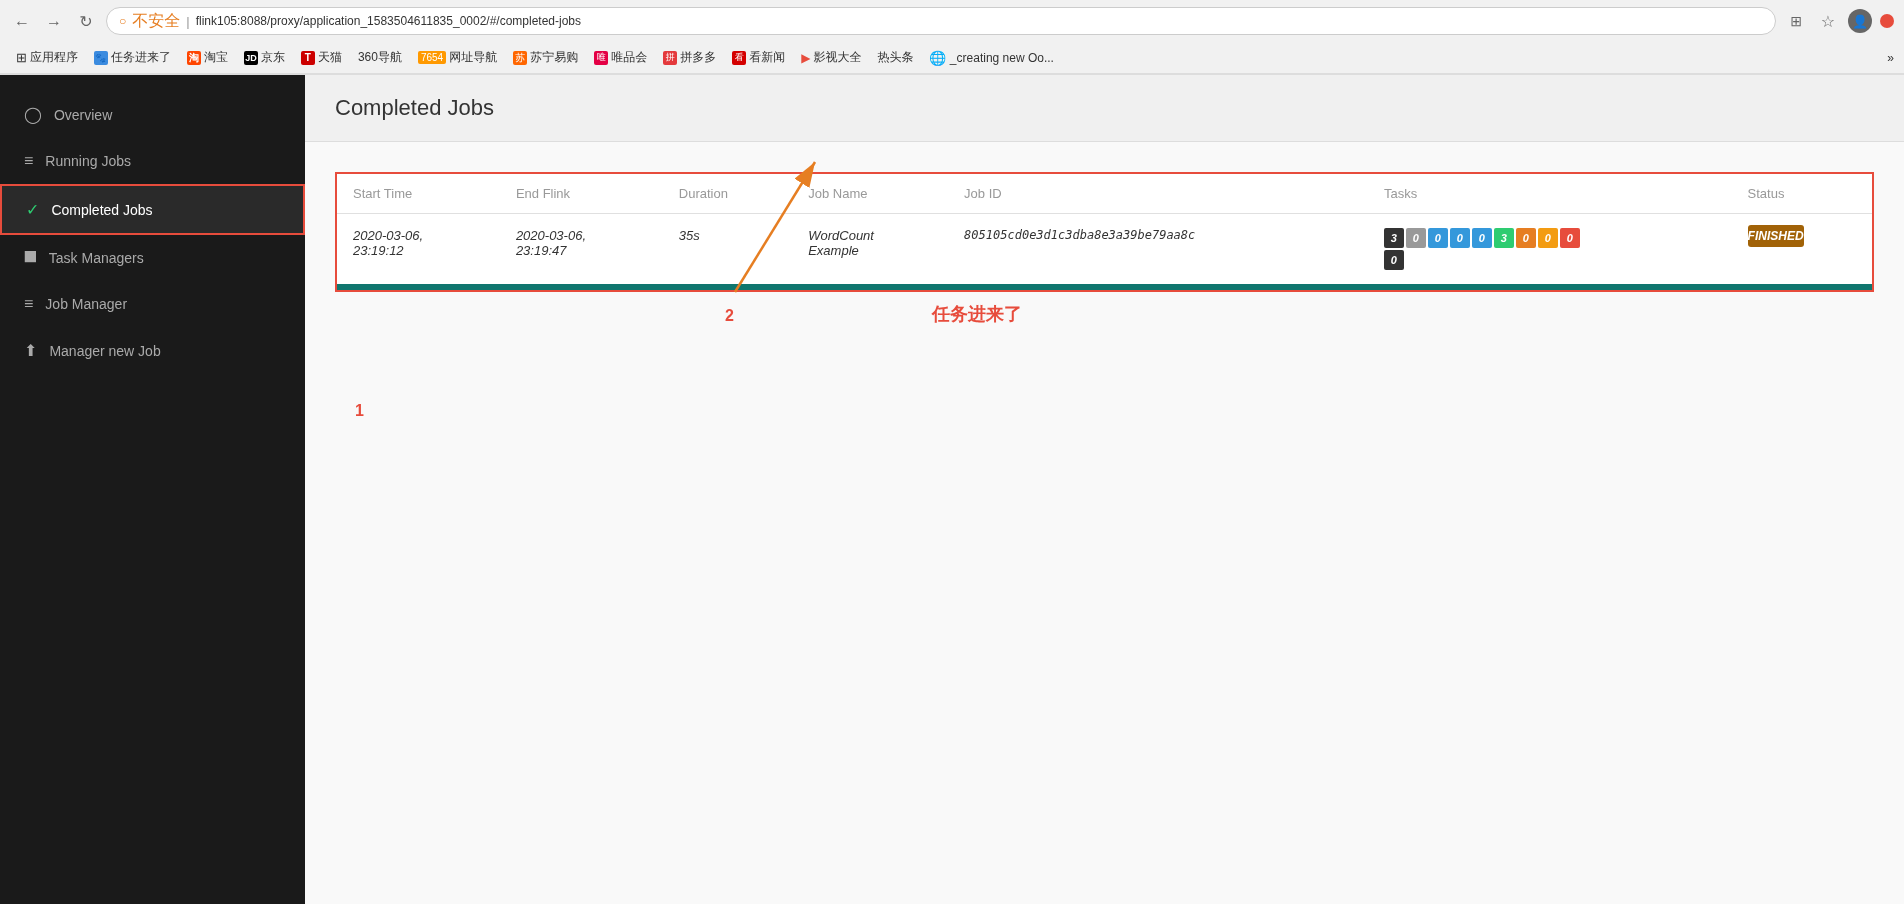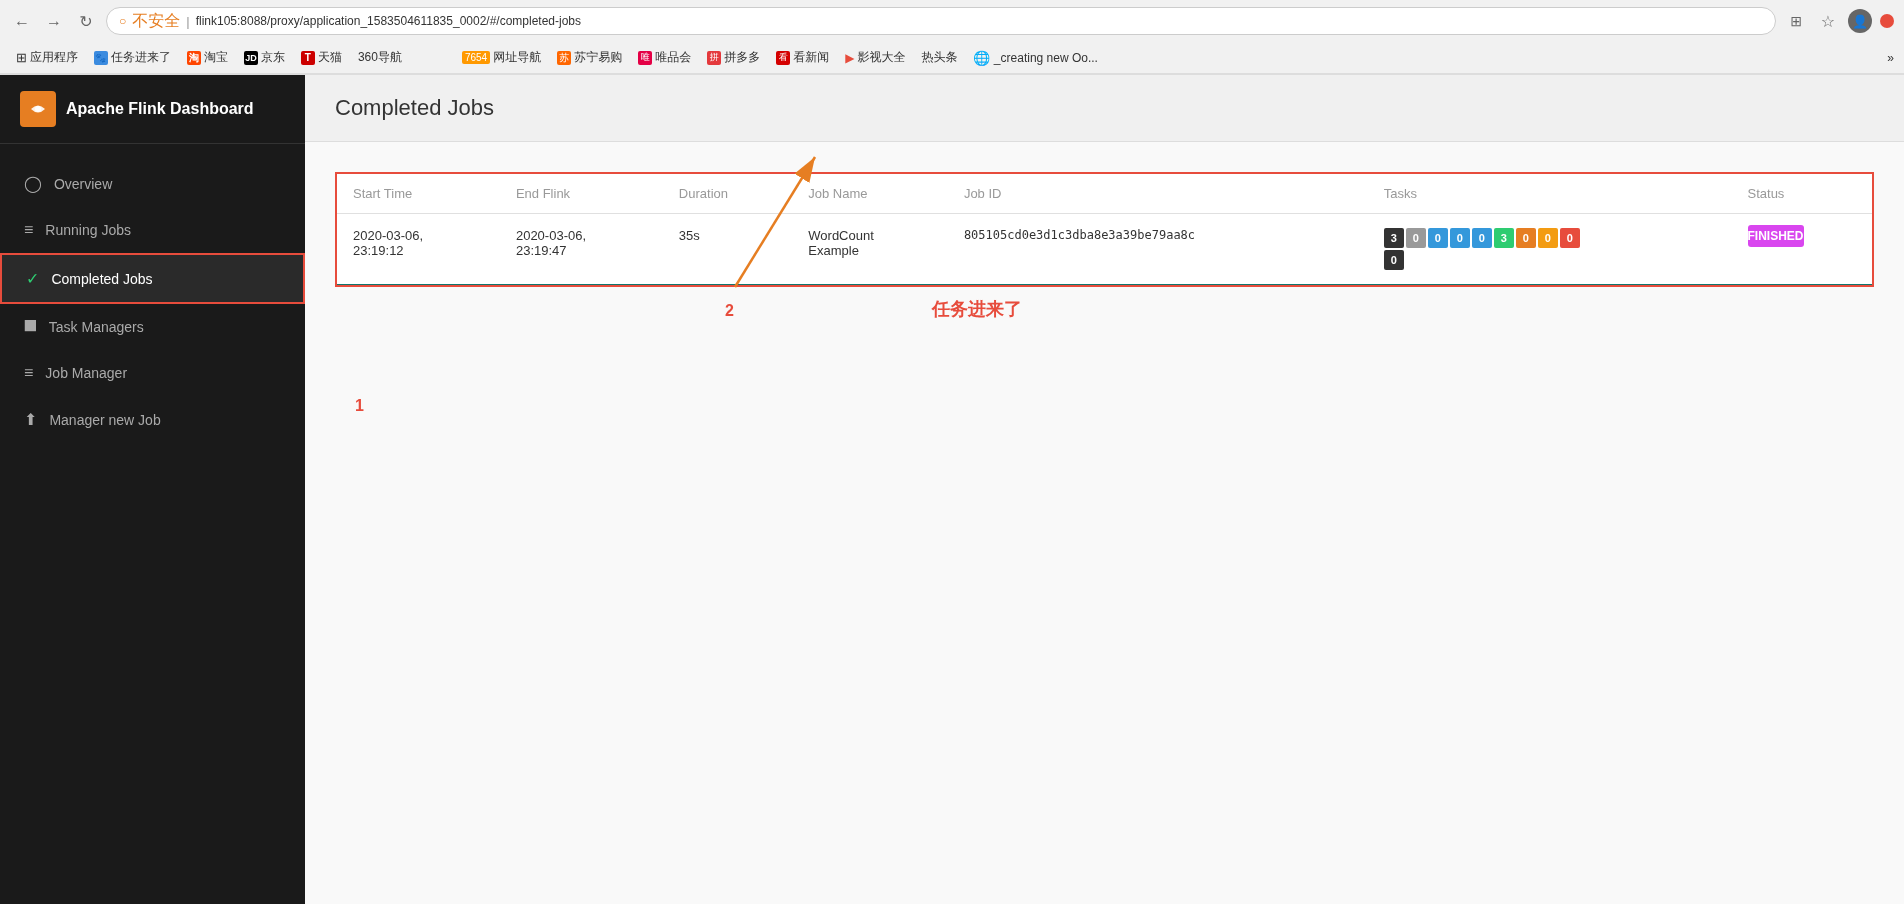--- a/index.html
+++ b/index.html
@@ -34,34 +34,34 @@
 
     
     .main-content { flex: 1; background: #f9f9f9; overflow: auto; position: relative; }
     .page-header { background: #f0f0f0; padding: 20px 30px; border-bottom: 1px solid #ddd; }
     .page-title { font-size: 22px; color: #333; font-weight: normal; }
     .content-area { padding: 30px; position: relative; }
 
     
     .jobs-table { width: 100%; border-collapse: collapse; background: white; }
     .jobs-table th { color: #999; font-weight: normal; font-size: 13px; padding: 12px 16px; border-bottom: 1px solid #e0e0e0; text-align: left; }
-    .jobs-table td { padding: 14px 16px; border-bottom: 1px solid #0f766e; font-size: 13px; color: #333; vertical-align: top; }
+    .jobs-table td { padding: 14px 16px; border-bottom: 6px solid #0f766e; font-size: 13px; color: #333; vertical-align: top; font-style: italic; }
     .table-wrapper { border: 2px solid #e74c3c; background: white; }
 
     
     .task-badges { display: flex; gap: 2px; flex-wrap: wrap; }
     .task-badge { width: 20px; height: 20px; display: flex; align-items: center; justify-content: center; font-size: 11px; font-weight: bold; color: white; border-radius: 2px; }
     .badge-dark { background: #333; }
     .badge-gray { background: #999; }
     .badge-blue { background: #3498db; }
     .badge-red { background: #e74c3c; }
     .task-badges-row2 { display: flex; gap: 2px; margin-top: 2px; }
 
     
-    .status-finished { background: #d946ef; color: white; padding: 4px 0; border-radius: 3px; font-size: 12px; font-weight: bold; }
+    .status-finished { background: #a16207; color: white; padding: 4px 0; border-radius: 3px; font-size: 12px; font-weight: bold; }
   </style>
 </head>
 <body>
 
 <div class="browser-chrome">
   <div class="browser-toolbar">
     <button class="browser-nav-btn">←</button>
     <button class="browser-nav-btn">→</button>
     <button class="browser-nav-btn">↻</button>
     <div class="browser-address-bar">
@@ -95,21 +95,21 @@
       <span>京东</span>
     </div>
     <div class="bookmark-item">
       <span class="bookmark-icon" style="background:#cc0000;color:white;font-weight:bold;">T</span>
       <span>天猫</span>
     </div>
     <div class="bookmark-item">
       <span>360导航</span>
     </div>
     <div class="bookmark-item">
-      <span style="font-size:10px;background:#f90;color:white;padding:1px 3px;border-radius:2px;margin-left:44px;">7654</span>
+      <span style="font-size:10px;background:#f90;color:white;padding:1px 3px;border-radius:2px;">7654</span>
       <span>网址导航</span>
     </div>
     <div class="bookmark-item">
       <span class="bookmark-icon" style="background:#ff6600;color:white;">苏</span>
       <span>苏宁易购</span>
     </div>
     <div class="bookmark-item">
       <span class="bookmark-icon" style="background:#e40045;color:white;font-size:9px;">唯</span>
       <span>唯品会</span>
     </div>
@@ -132,29 +132,20 @@
       <span style="font-size:14px;">🌐</span>
       <span>_creating new Oo...</span>
     </div>
     <span style="margin-left:auto;cursor:pointer;">»</span>
   </div>
 </div>
 
 <div class="app-container">
 
   <div class="sidebar">
-    <div class="sidebar-header">
-      <div class="sidebar-logo">
-        <svg width="22" height="22" viewBox="0 0 22 22" fill="white">
-          <path d="M4 11 Q11 4 18 11 Q11 18 4 11Z" fill="white" opacity="0.9"></path>
-          <circle cx="11" cy="11" r="3" fill="white"></circle>
-        </svg>
-      </div>
-      <span class="sidebar-title">Apache Flink Dashboard</span>
-    </div>
     <nav class="sidebar-nav">
       <div class="nav-item">
         <span class="nav-icon">◯</span>
         <span>Overview</span>
       </div>
       <div class="nav-item">
         <span class="nav-icon">≡</span>
         <span>Running Jobs</span>
       </div>
       <div class="nav-item highlighted" style="border:2px solid #e74c3c;">

